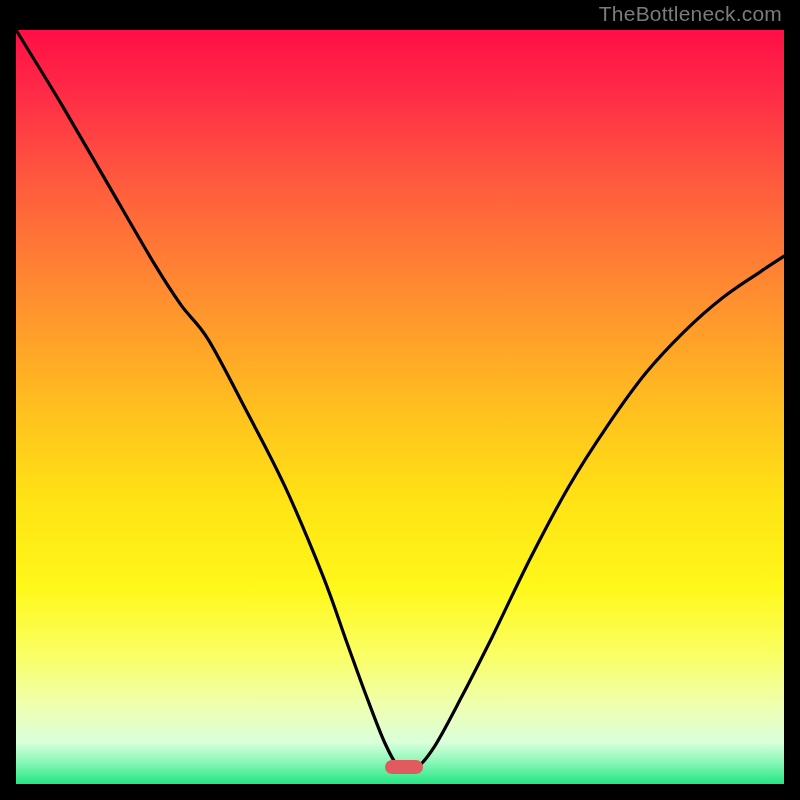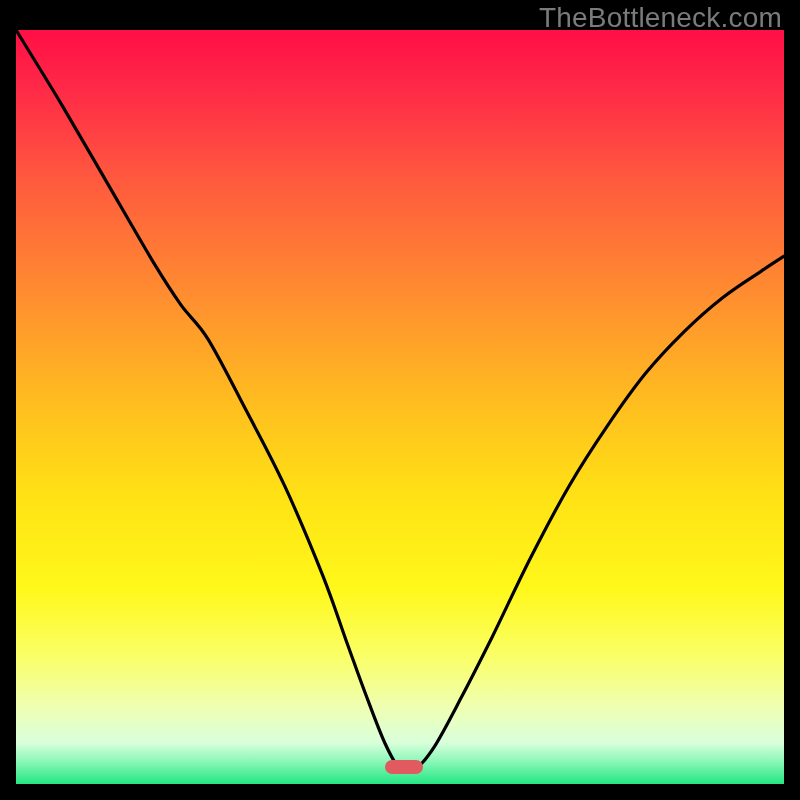--- a/index.html
+++ b/index.html
@@ -25,21 +25,21 @@
     left: 0;
     top: 0;
     width: 768px;
     height: 754px;
   }
   .watermark {
     position: absolute;
     top: 2px;
     right: 18px;
     color: #7b7b7b;
-    font-size: 28px;
+    font-size: 21px;
     font-weight: 500;
     letter-spacing: 0.2px;
     font-family: Arial, sans-serif;
     user-select: none;
   }
   .marker {
     position: absolute;
     width: 38px;
     height: 14px;
     border-radius: 7px;

